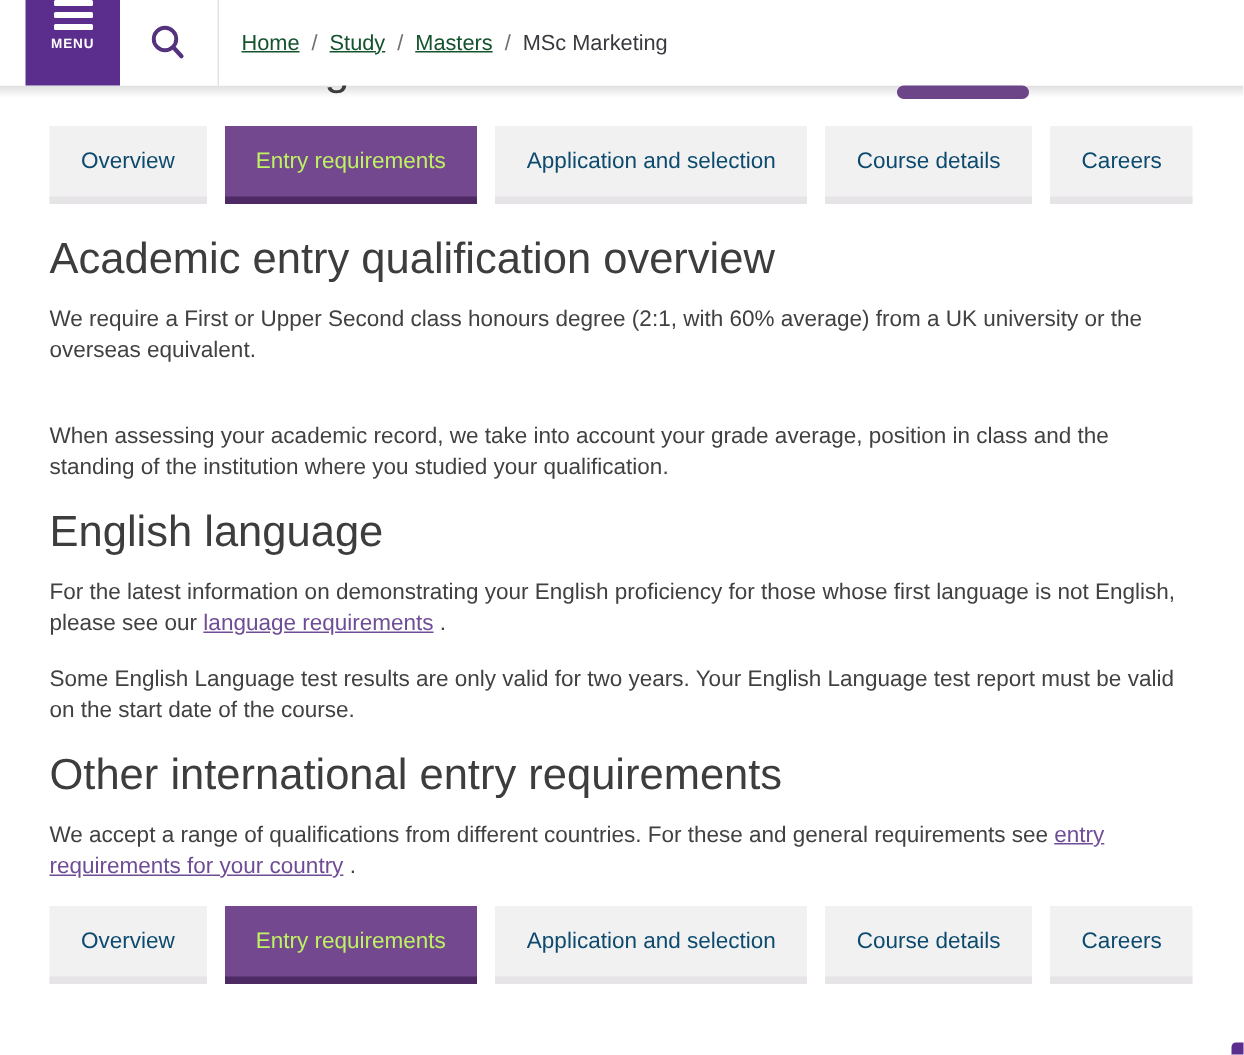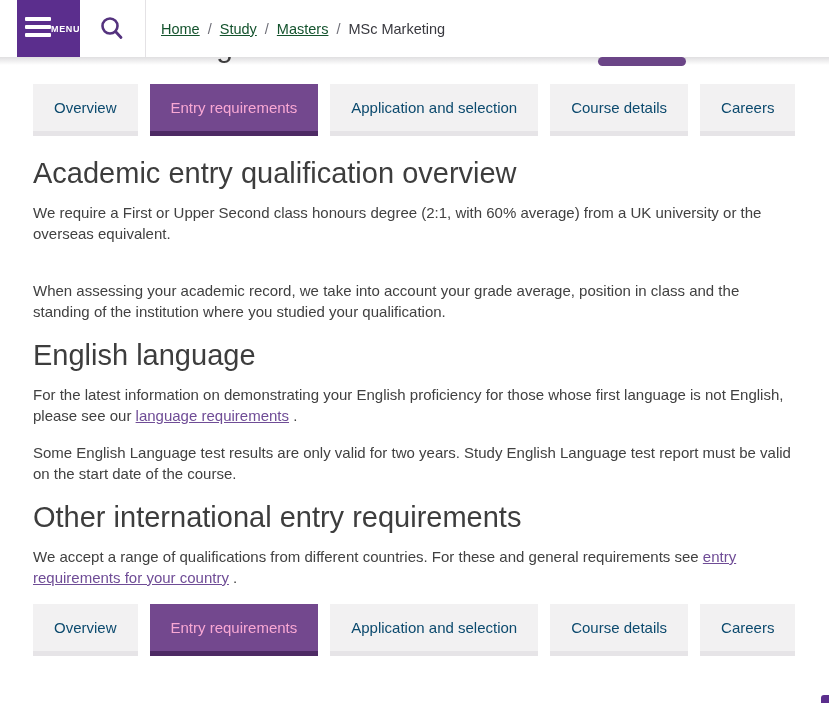--- a/index.html
+++ b/index.html
@@ -21,21 +21,21 @@
   }
 
   
   .site-header{
     position:absolute;top:0;left:0;width:829px;height:57px;
     background:#ffffff;z-index:20;
   }
   .menu-button{
     position:absolute;left:17px;top:0;width:63px;height:57px;
     background:var(--brand-purple);border:none;cursor:pointer;
-    display:flex;flex-direction:row;align-items:center;justify-content:flex-end;
+    display:flex;flex-direction:column;align-items:center;justify-content:flex-start;
   }
   .hamburger{display:flex;flex-direction:column;gap:4px;margin-bottom:4px;}
   .hamburger .bar{width:26px;height:4px;background:#ffffff;border-radius:1px;}
   .menu-label{color:#ffffff;font-size:9px;letter-spacing:.6px;font-weight:bold;}
   .search-button{
     position:absolute;left:93px;top:10px;width:38px;height:38px;
     background:transparent;border:none;cursor:pointer;
     display:flex;align-items:center;justify-content:center;
   }
   .header-divider{
@@ -72,21 +72,21 @@
   .tab{
     background:var(--inactive-tab-bg);
     border-bottom:5px solid var(--inactive-tab-border);
     color:#0c4a6e;font-size:15px;
     padding:0 21px;height:52px;display:flex;align-items:center;
     cursor:pointer;white-space:nowrap;
   }
   .tab.active{
     background:var(--active-tab-bg);
     border-bottom-color:var(--active-tab-border);
-    color:#f9a8d4;
+    color:#bef264;
   }
 
   .content-section{margin-top:16px;}
   .content-section:first-of-type{margin-top:20px;}
   .section-heading{
     font-size:29px;font-weight:300;line-height:34px;color:var(--heading-text);
   }
   .body-text{
     margin-top:12px;font-size:15px;line-height:21px;color:var(--body-text);
     max-width:772px;
@@ -148,21 +148,21 @@
       <section class="content-section">
         <h2 class="section-heading">Academic entry qualification overview</h2>
         <p class="body-text">We require a First or Upper Second class honours degree (2:1, with 60% average) from a UK university or the overseas equivalent.</p>
         <p class="body-text spaced">When assessing your academic record, we take into account your grade average, position in class and the standing of the institution where you studied your qualification.</p>
       </section>
       <section class="content-section">
         <h2 class="section-heading">English language</h2>
         <p class="body-text">For the latest information on demonstrating your English proficiency for those whose first language is not English, please see our <a href="#" class="inline-link">language requirements</a> .</p>
       </section>
       <section class="content-section">
-        <p class="body-text">Some English Language test results are only valid for two years. Study English Language test report must be valid on the start date of the course.</p>
+        <p class="body-text">Some English Language test results are only valid for two years. Your English Language test report must be valid on the start date of the course.</p>
       </section>
       <section class="content-section">
         <h2 class="section-heading">Other international entry requirements</h2>
         <p class="body-text">We accept a range of qualifications from different countries. For these and general requirements see <a href="#" class="inline-link">entry requirements for your country</a> .</p>
       </section>
     </div>
   <nav class="tabs-row bottom">
       <div class="tab">Overview</div>
       <div class="tab active">Entry requirements</div>
       <div class="tab">Application and selection</div>

